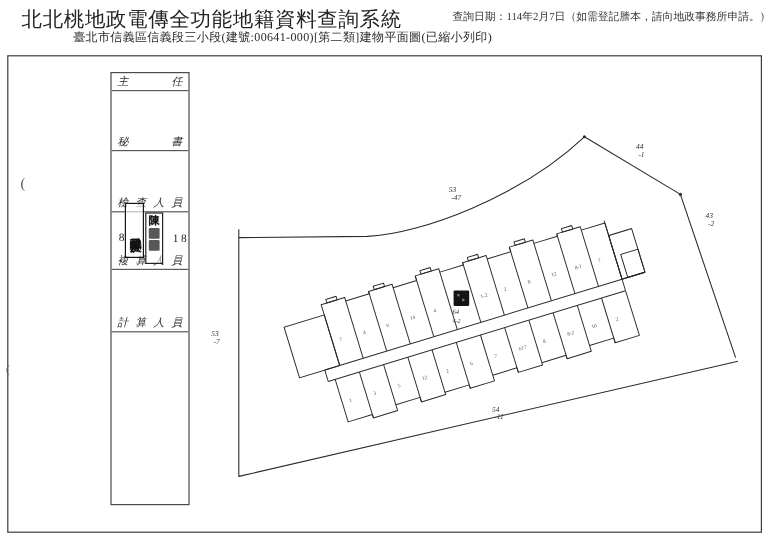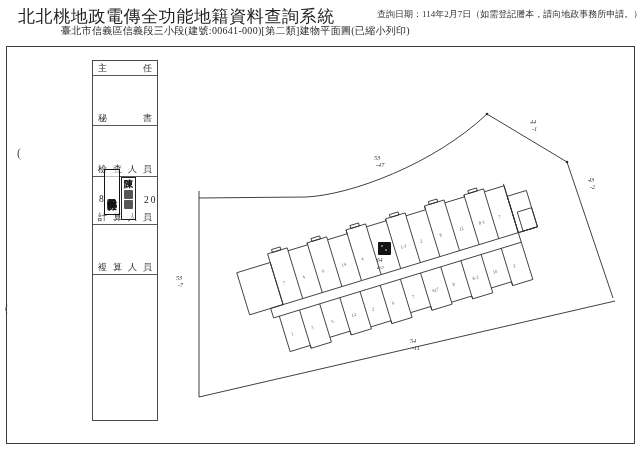--- a/index.html
+++ b/index.html
@@ -24,21 +24,21 @@
   .sheet{
     position:absolute;left:6px;top:46px;width:627px;height:396px;
     border:1px solid #3c3c3c;background:#fff;
   }
   
   .sigstrip{
     position:absolute;left:92px;top:60px;width:66px;height:361px;
     border:1px solid #4a4a4a;box-sizing:border-box;background:#fff;
     display:flex;flex-direction:column;
   }
-  .sigsec{box-sizing:border-box;display:flex;flex-direction:column;}
+  .sigsec{box-sizing:border-box;display:flex;flex-direction:column;font-style:italic;}
   .sigsec .lbl{
     height:13px;line-height:12px;border-bottom:1px solid #5a5a5a;
     font-size:9px;color:#2b2b2b;padding:1px 5px 0 5px;
     text-align:justify;text-align-last:justify;
   }
   .sigsec .blank{flex:1;}
   
   .stamp-approve{
     position:absolute;left:104px;top:169px;width:16px;height:46px;
     border:1.5px solid #151515;box-sizing:border-box;
@@ -75,38 +75,38 @@
       <div class="blank"></div>
   </div>
   <div class="sigsec" style="height:51px">
     <div class="lbl">秘 書</div>
       <div class="blank"></div>
   </div>
   <div class="sigsec" style="height:48px">
     <div class="lbl">檢 查 人 員</div>
       <div class="blank"></div>
   </div>
+  <div class="sigsec" style="height:52px">
+    <div class="lbl">複 算 人 員</div>
+      <div class="blank"></div>
+  </div>
   <div class="sigsec" style="height:50px">
     <div class="lbl">計 算 人 員</div>
-      <div class="blank"></div>
-  </div>
-  <div class="sigsec" style="height:52px">
-    <div class="lbl">複 算 人 員</div>
       <div class="blank"></div>
   </div>
 </div>
 
 <div class="stamp-approve">賦予決行</div>
 <div class="stamp-name">
   <span class="ch">陳</span>
   <span class="smudge"></span>
   <span class="smudge"></span>
 </div>
 <div class="stamp-num" style="left:99px;top:194px">8</div>
-<div class="stamp-num" style="left:144px;top:195px;letter-spacing:2px">20</div>
+<div class="stamp-num" style="left:144px;top:195px;letter-spacing:2px">18</div>
 
 <svg id="plan-svg" style="left:6px;top:46px" width="627" height="396" viewBox="0 0 627 396">
     <path fill="none" stroke="#2b2b2b" stroke-width="0.9" stroke-linejoin="round" d="M193,145 L193,351 L609,255"></path>
     <path fill="none" stroke="#2b2b2b" stroke-width="0.9" stroke-linejoin="round" d="M193,152 L300,151 C345,149 428,118 481,68 L561,116 L607,252"></path>
     <circle cx="481" cy="68" r="1.3" fill="#2b2b2b"></circle>
     <circle cx="561" cy="116" r="1.3" fill="#2b2b2b"></circle>
     <text x="368" y="114" font-size="6.2" font-style="italic" fill="#333"><tspan x="368" dy="0">53</tspan><tspan x="370" dy="6.5">-47</tspan></text>
     <text x="524" y="78" font-size="6.2" font-style="italic" fill="#333"><tspan x="524" dy="0">44</tspan><tspan x="526" dy="6.5">-1</tspan></text>
     <text x="582" y="136" font-size="6.2" font-style="italic" fill="#333"><tspan x="582" dy="0">43</tspan><tspan x="584" dy="6.5">-2</tspan></text>
     <text x="170" y="234" font-size="6.2" font-style="italic" fill="#333"><tspan x="170" dy="0">53</tspan><tspan x="172" dy="6.5">-7</tspan></text>

